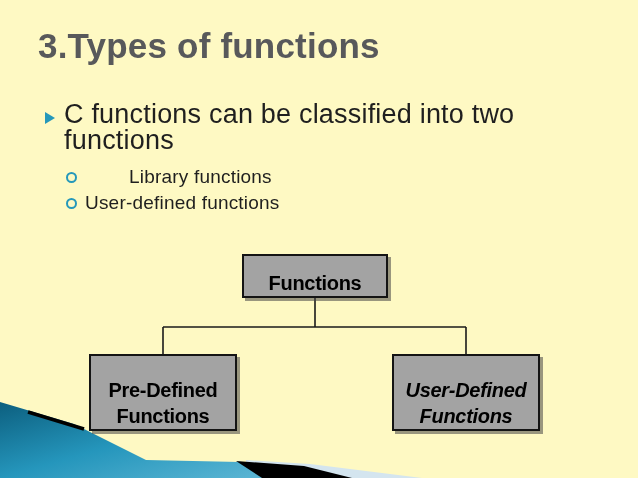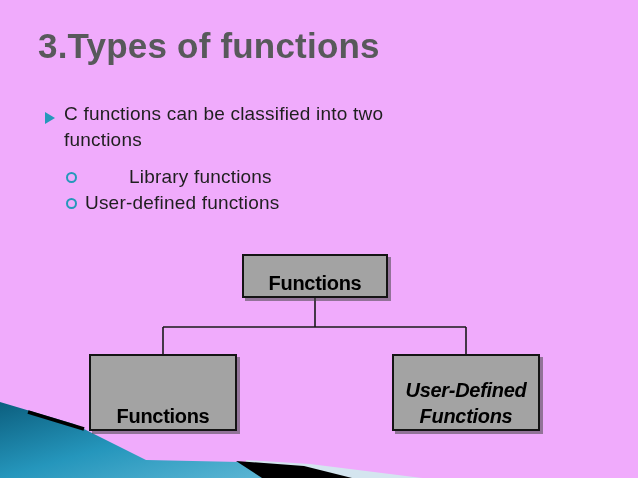--- a/index.html
+++ b/index.html
@@ -5,21 +5,21 @@
   html, body {
     margin: 0;
     padding: 0;
     background: #ffffff;
     font-family: "Liberation Sans", sans-serif;
   }
   .slide {
     position: relative;
     width: 638px;
     height: 478px;
-    background: #f0abfc;
+    background: #fef9c3;
     overflow: hidden;
   }
   
   .slide-title {
     position: absolute;
     left: 38px;
     top: 26px;
     margin: 0;
     font-size: 35px;
     font-weight: 700;
@@ -36,21 +36,21 @@
     height: 0;
     border-left: 10px solid #2598BA;
     border-top: 6px solid transparent;
     border-bottom: 6px solid transparent;
     z-index: 2;
   }
   .bullet-main {
     position: absolute;
     left: 64px;
     top: 101px;
-    font-size: 19px;
+    font-size: 27px;
     line-height: 26px;
     color: #1f1f1f;
     letter-spacing: 0.2px;
     z-index: 2;
   }
   .bullet-main span { display: block; }
   .sub-item {
     position: absolute;
     left: 66px;
     display: flex;
@@ -148,20 +148,21 @@
     <line x1="315" y1="298" x2="315" y2="327" stroke="#1A1A1A" stroke-width="1.6"></line>
     <line x1="163" y1="327" x2="466" y2="327" stroke="#1A1A1A" stroke-width="1.6"></line>
     <line x1="163" y1="327" x2="163" y2="355" stroke="#1A1A1A" stroke-width="1.6"></line>
     <line x1="466" y1="327" x2="466" y2="355" stroke="#1A1A1A" stroke-width="1.6"></line>
   </svg>
 
   <div class="dbox dbox-root">
     <span>Functions</span>
   </div>
   <div class="dbox dbox-left">
+    <span>Pre-Defined</span>
     <span>Functions</span>
   </div>
   <div class="dbox dbox-right">
     <span>User-Defined</span>
     <span>Functions</span>
   </div>
 
 </div>
 
 </body></html>

